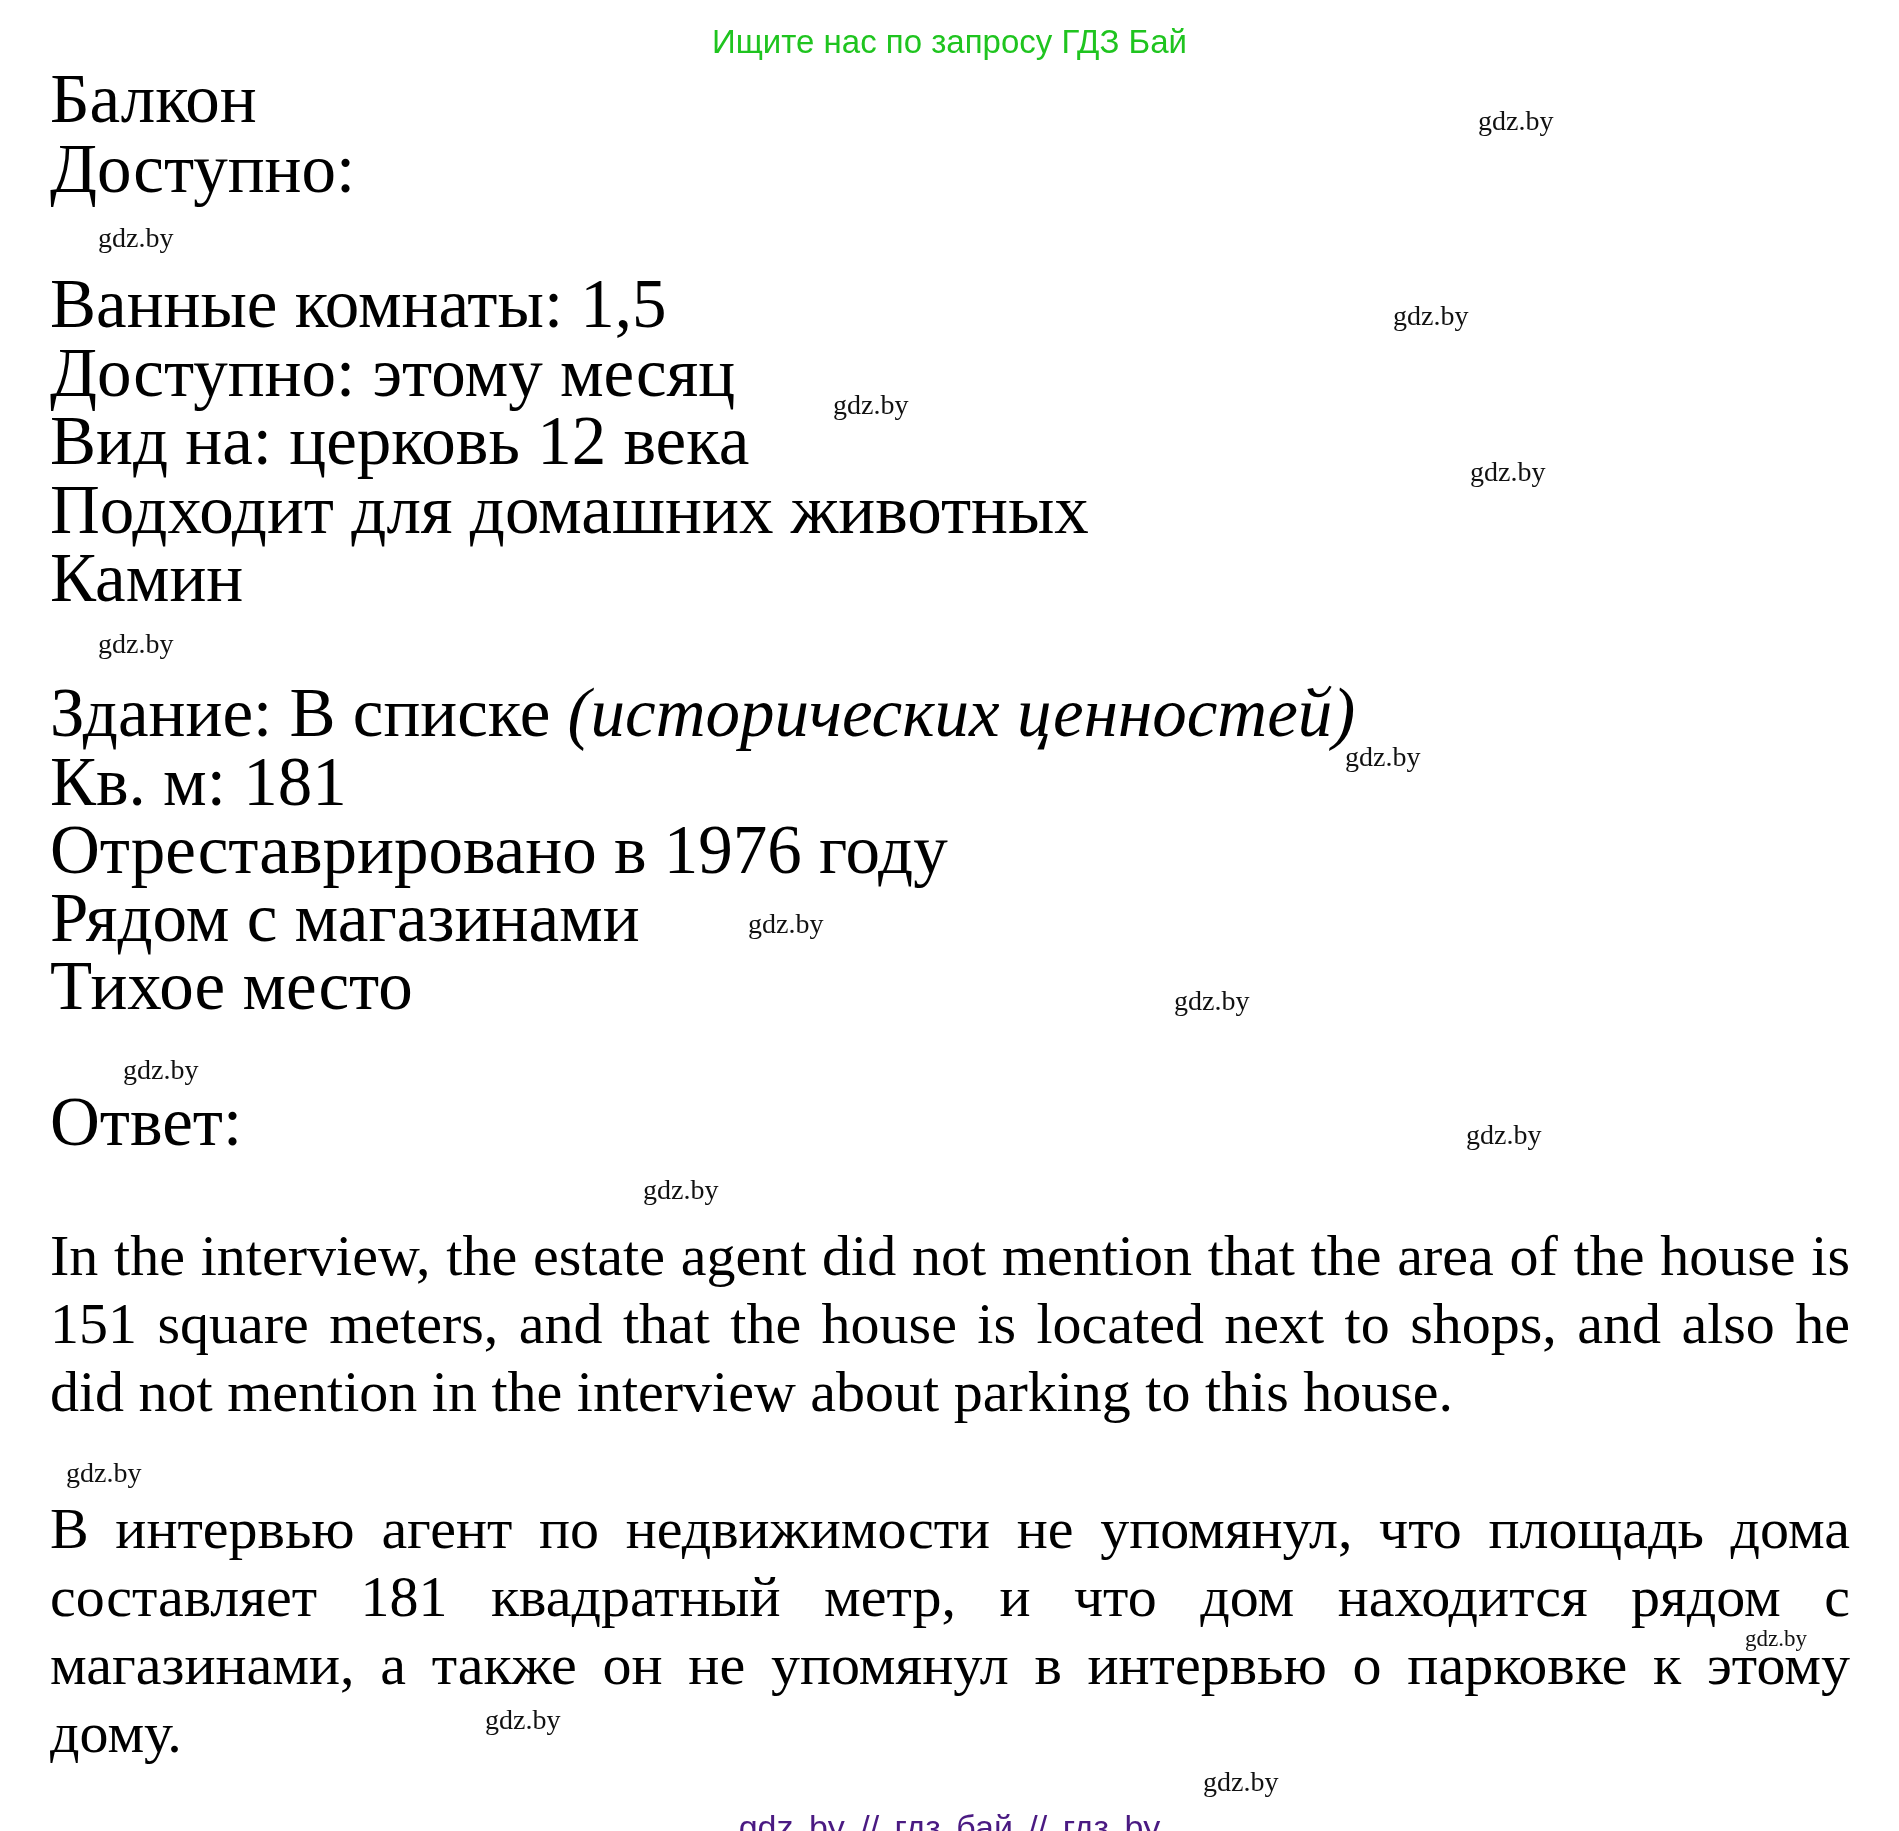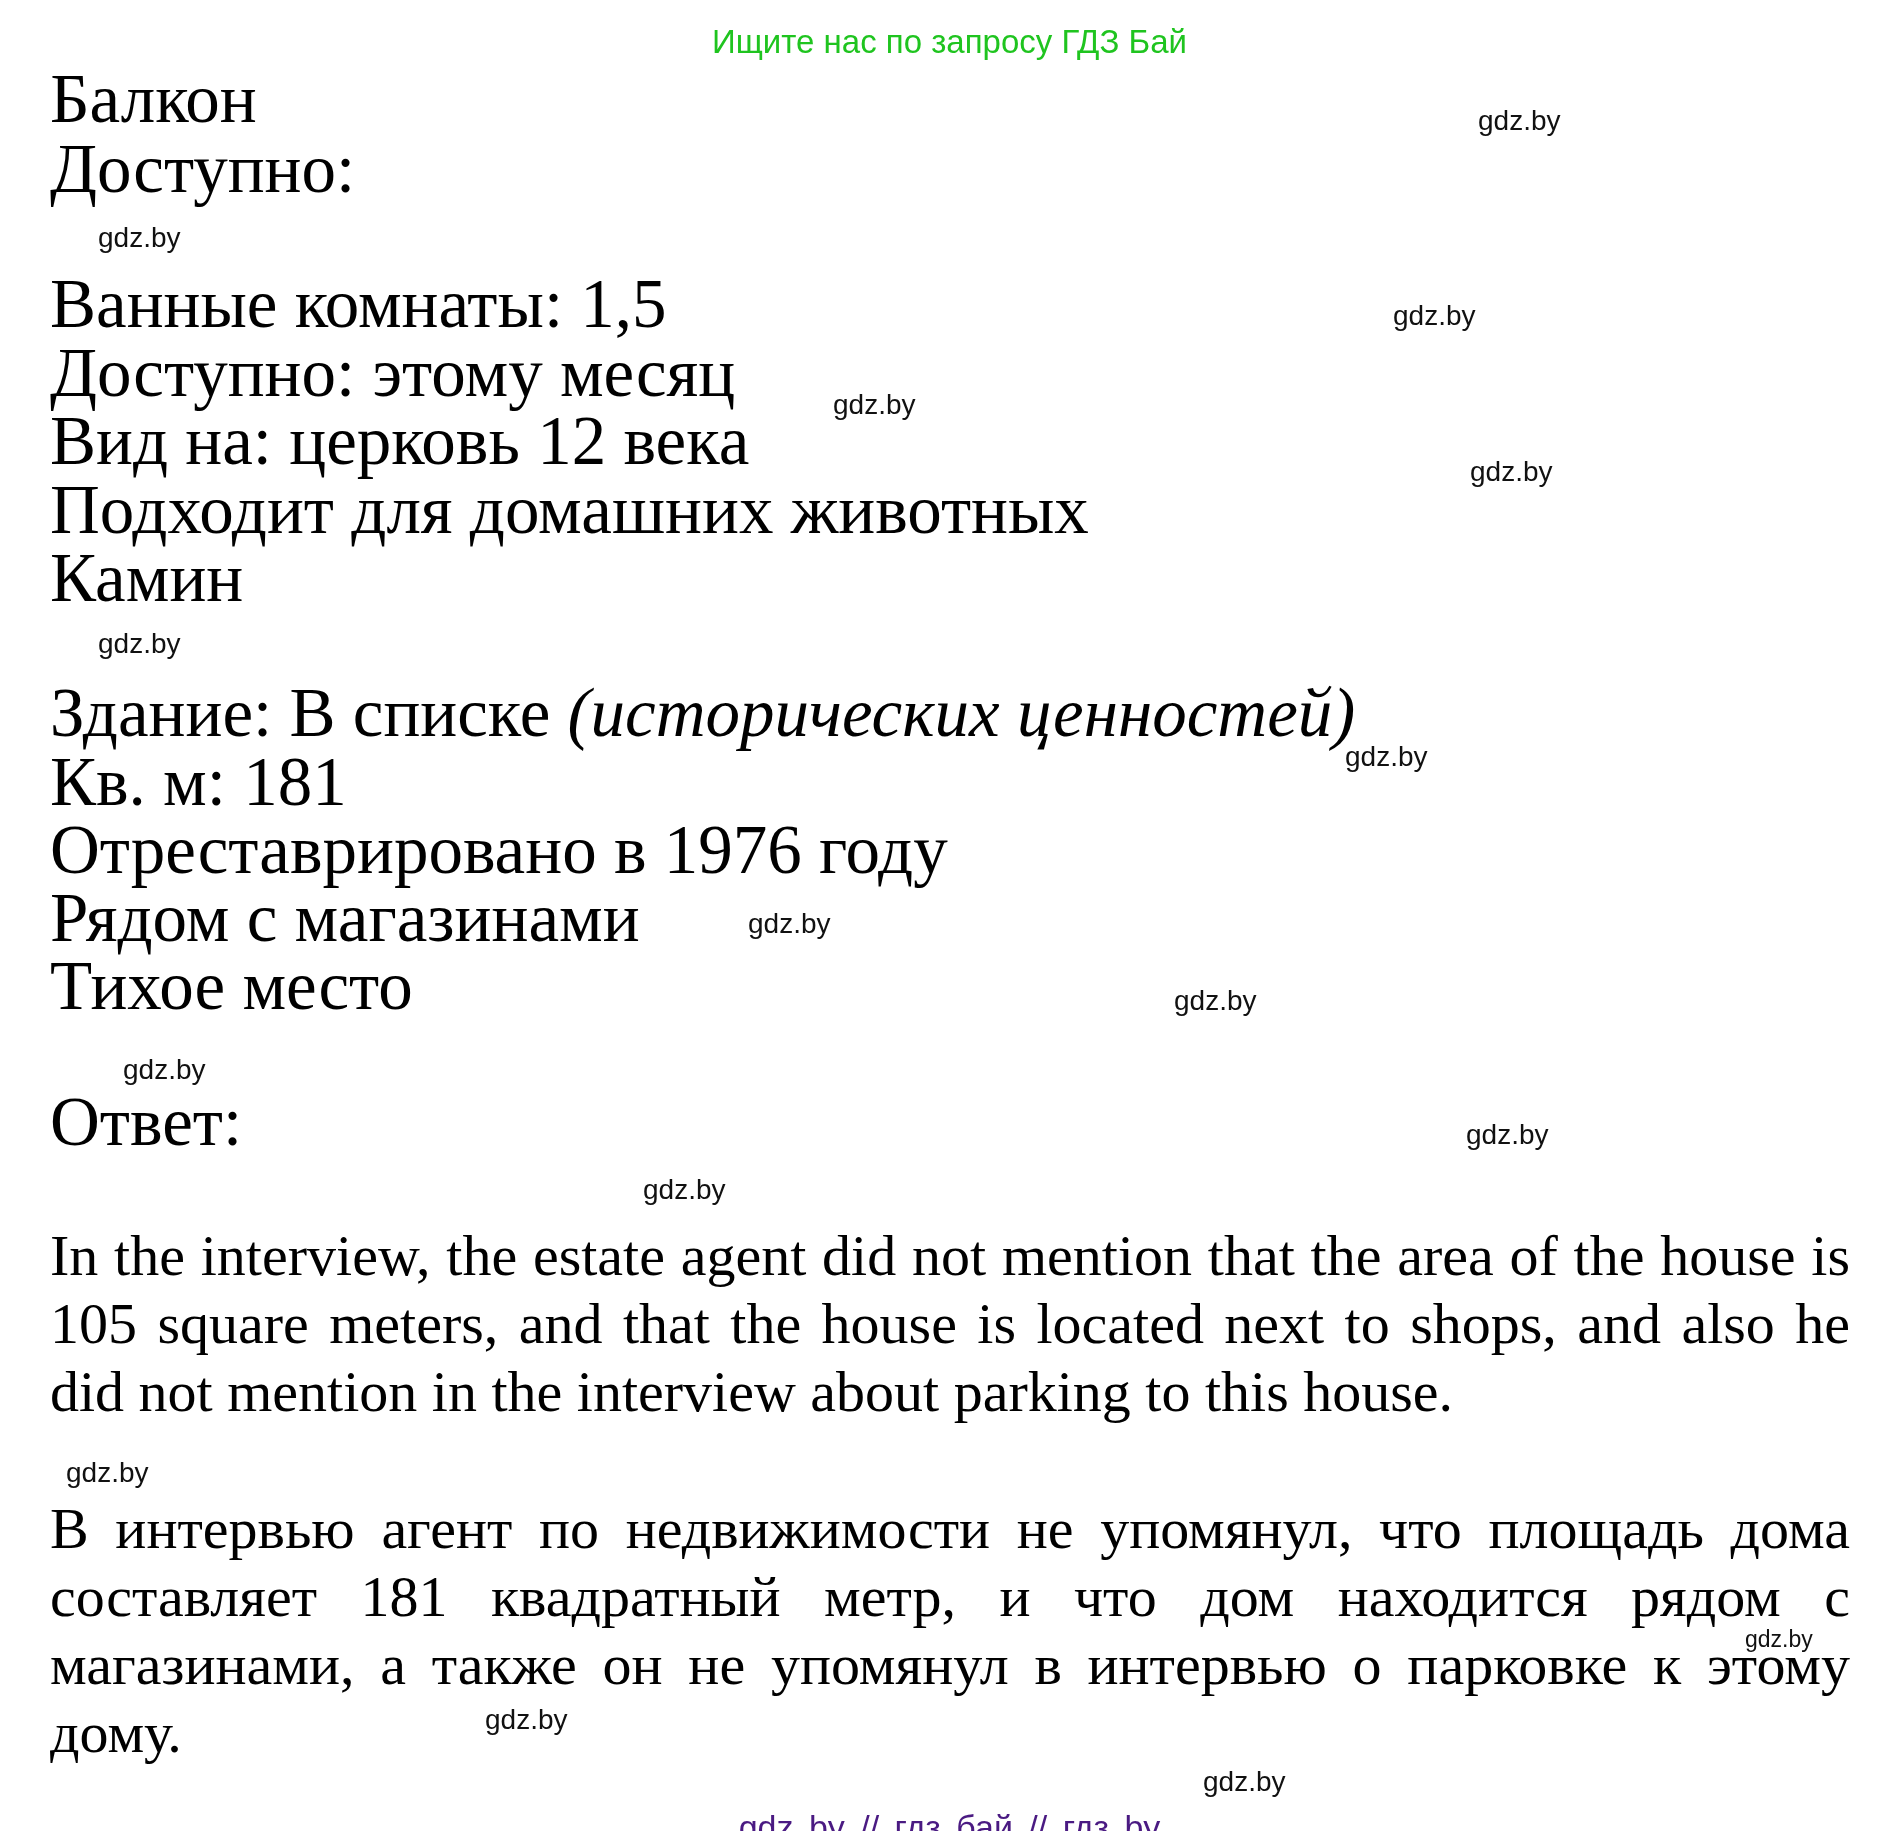--- a/index.html
+++ b/index.html
@@ -4,21 +4,21 @@
 <style>
   html, body { margin:0; padding:0; background:#ffffff; }
   body { width:1899px; height:1831px; position:relative; overflow:hidden; }
   .hdr { position:absolute; top:0; left:0; width:1899px; text-align:center;
          font-family:"Liberation Sans", sans-serif; font-size:33px; line-height:36px; color:#1fc41f;margin-top:24px; }
   .ln { position:absolute; left:50px; font-family:"Liberation Serif", serif; font-size:69px;
         line-height:58px; color:#000; white-space:nowrap; }
   .ln i { }
   .para { position:absolute; left:50px; width:1800px; font-family:"Liberation Serif", serif;
           font-size:58px; line-height:68px; color:#000; text-align:justify; text-align-last:left; }
-  .wm { position:absolute; font-family:Liberation Sans, sans-serif; font-size:28px; line-height:30px;
+  .wm { position:absolute; font-family:Liberation Serif, serif; font-size:28px; line-height:30px;
         color:#111; white-space:nowrap;text-align:right; }
   .wm.small { font-size:23px; }
   .ftr { position:absolute; top:1808px; left:0; width:1899px; text-align:center;
          font-family:"Liberation Sans", sans-serif; font-size:34px; line-height:38px; color:#4a1a82;
          word-spacing:6px; }
 </style>
 </head>
 <body>
 
 <div class="hdr">Ищите нас по запросу ГДЗ Бай</div>
@@ -30,21 +30,21 @@
 <div class="ln" style="top:412px">Вид на: церковь 12 века</div>
 <div class="ln" style="top:481px">Подходит для домашних животных</div>
 <div class="ln" style="top:549px">Камин</div>
 <div class="ln" style="top:684px"><span>Здание: В списке </span><i>(исторических ценностей)</i></div>
 <div class="ln" style="top:753px">Кв. м: 181</div>
 <div class="ln" style="top:821px">Отреставрировано в 1976 году</div>
 <div class="ln" style="top:889px">Рядом с магазинами</div>
 <div class="ln" style="top:957px">Тихое место</div>
 <div class="ln" style="top:1093px">Ответ:</div>
 
-<div class="para" style="top:1222px">In the interview, the estate agent did not mention that the area of the house is 105 square meters, and that the house is located next to shops, and also he did not mention in the interview about parking to this house.</div>
+<div class="para" style="top:1222px">In the interview, the estate agent did not mention that the area of the house is 151 square meters, and that the house is located next to shops, and also he did not mention in the interview about parking to this house.</div>
 <div class="para" style="top:1495px">В интервью агент по недвижимости не упомянул, что площадь дома составляет 181 квадратный метр, и что дом находится рядом с магазинами, а также он не упомянул в интервью о парковке к этому дому.</div>
 
 <div class="wm" style="left:1478px;top:106px">gdz.by</div>
 <div class="wm" style="left:98px;top:223px">gdz.by</div>
 <div class="wm" style="left:1393px;top:301px">gdz.by</div>
 <div class="wm" style="left:833px;top:390px">gdz.by</div>
 <div class="wm" style="left:1470px;top:457px">gdz.by</div>
 <div class="wm" style="left:98px;top:629px">gdz.by</div>
 <div class="wm" style="left:1345px;top:742px">gdz.by</div>
 <div class="wm" style="left:748px;top:909px">gdz.by</div>

